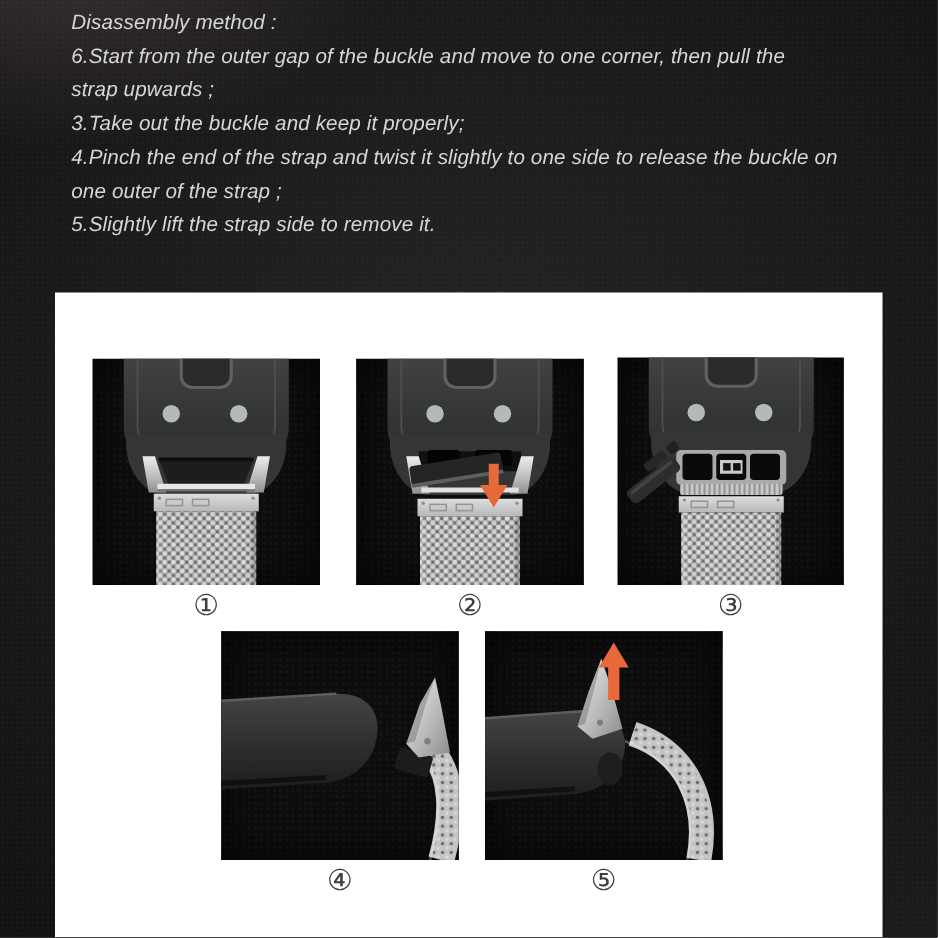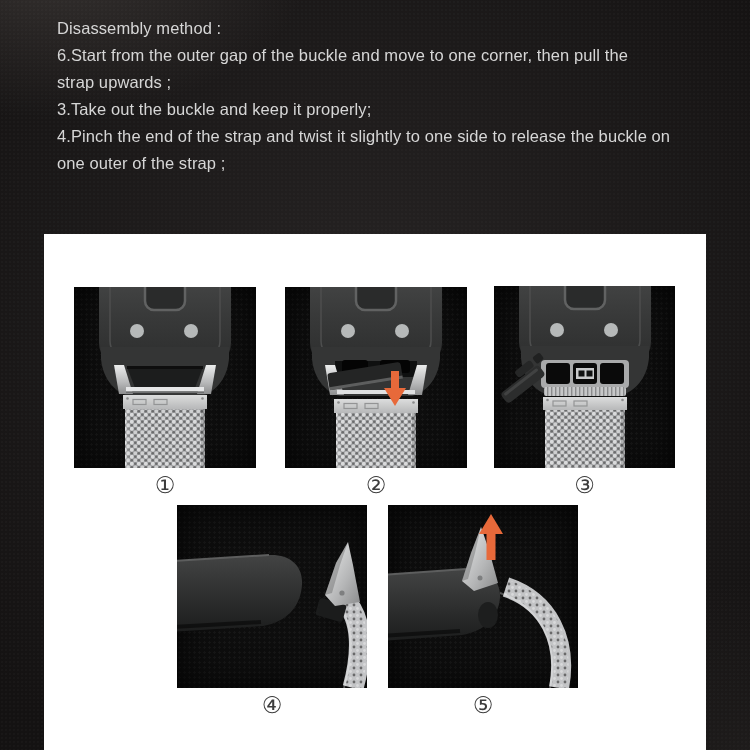--- a/index.html
+++ b/index.html
@@ -8,22 +8,22 @@
     font-family:"Liberation Sans","DejaVu Sans",sans-serif;
     background-color:#1b1919;
     background-image:
       radial-gradient(rgba(255,255,255,0.02) 1px, transparent 1.4px),
       radial-gradient(ellipse 430px 250px at 6% -5%, rgba(125,117,112,0.30), rgba(125,117,112,0) 62%),
       radial-gradient(ellipse 520px 320px at 102% 103%, rgba(115,108,104,0.12), transparent 60%),
       radial-gradient(circle at 50% 42%, rgba(52,48,48,0.45), rgba(14,12,12,0.55) 92%);
     background-size:4px 4px, auto, auto, auto;
   }
   .instructions{
-    position:absolute;left:57px;top:15px;width:660px;
-    color:#d6d6d6;font-size:16.5px;line-height:27px;letter-spacing:0.1px;
+    position:absolute;left:57px;top:5px;width:660px;
+    color:#d6d6d6;font-size:16.5px;line-height:27px;letter-spacing:0.1px;font-style:italic;
   }
   .instructions div{white-space:nowrap;}
   .panel{
     position:absolute;left:44px;top:234px;width:662px;height:516px;
     background:#ffffff;
   }
   .figure{position:absolute;display:flex;flex-direction:column;align-items:center;}
   .f1{left:30px;top:53px;}
   .f2{left:241px;top:53px;}
   .f3{left:450px;top:52px;}
@@ -90,20 +90,21 @@
     </defs>
   </svg>
 
   <div class="instructions">
     <div>Disassembly method :</div>
     <div>6.Start from the outer gap of the buckle and move to one corner, then pull the</div>
     <div>strap upwards ;</div>
     <div>3.Take out the buckle and keep it properly;</div>
     <div>4.Pinch the end of the strap and twist it slightly to one side to release the buckle on</div>
     <div>one outer of the strap ;</div>
+    <div>5.Slightly lift the strap side to remove it.</div>
   </div>
 
   <div class="panel">
 
     <div class="figure f1">
       <div class="photo" style="width:182px;height:181px">
         <svg viewBox="0 0 182 181" width="182" height="181">
           <g>
             <rect x="25" y="-30" width="132" height="110" rx="24" fill="url(#gBody)"></rect>
             <rect x="36" y="-24" width="110" height="96" rx="18" fill="none" stroke="#4d4e4e" stroke-width="1.5"></rect>

